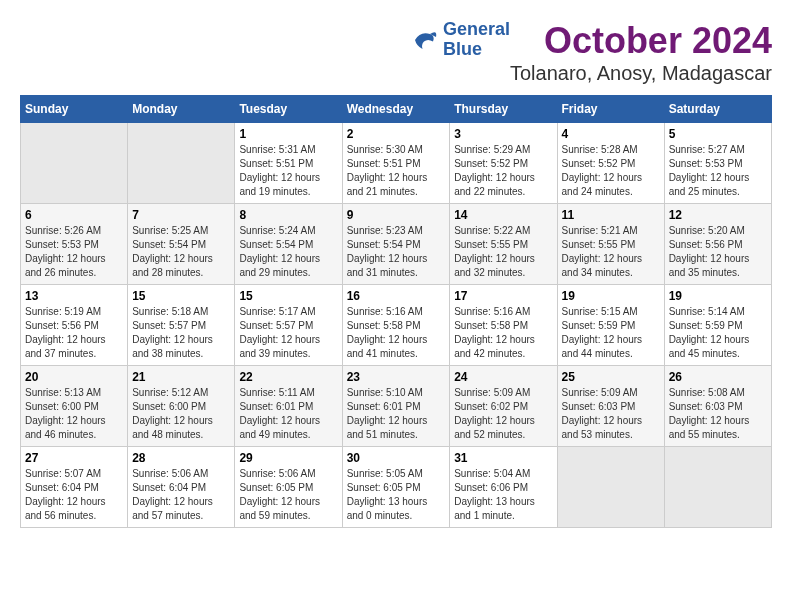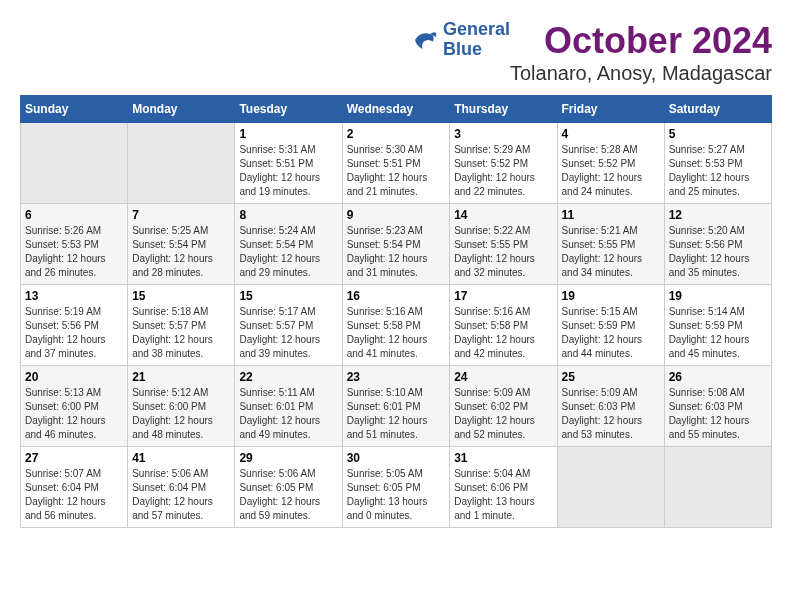--- a/index.html
+++ b/index.html
@@ -234,21 +234,21 @@
           <span class="day-number">26</span>
           <div class="day-info">Sunrise: 5:08 AM<br>Sunset: 6:03 PM<br>Daylight: 12 hours and 55 minutes.</div>
         </td>
       </tr>
       <tr>
         <td>
           <span class="day-number">27</span>
           <div class="day-info">Sunrise: 5:07 AM<br>Sunset: 6:04 PM<br>Daylight: 12 hours and 56 minutes.</div>
         </td>
         <td>
-          <span class="day-number">41</span>
+          <span class="day-number">28</span>
           <div class="day-info">Sunrise: 5:06 AM<br>Sunset: 6:04 PM<br>Daylight: 12 hours and 57 minutes.</div>
         </td>
         <td>
           <span class="day-number">29</span>
           <div class="day-info">Sunrise: 5:06 AM<br>Sunset: 6:05 PM<br>Daylight: 12 hours and 59 minutes.</div>
         </td>
         <td>
           <span class="day-number">30</span>
           <div class="day-info">Sunrise: 5:05 AM<br>Sunset: 6:05 PM<br>Daylight: 13 hours and 0 minutes.</div>
         </td>

